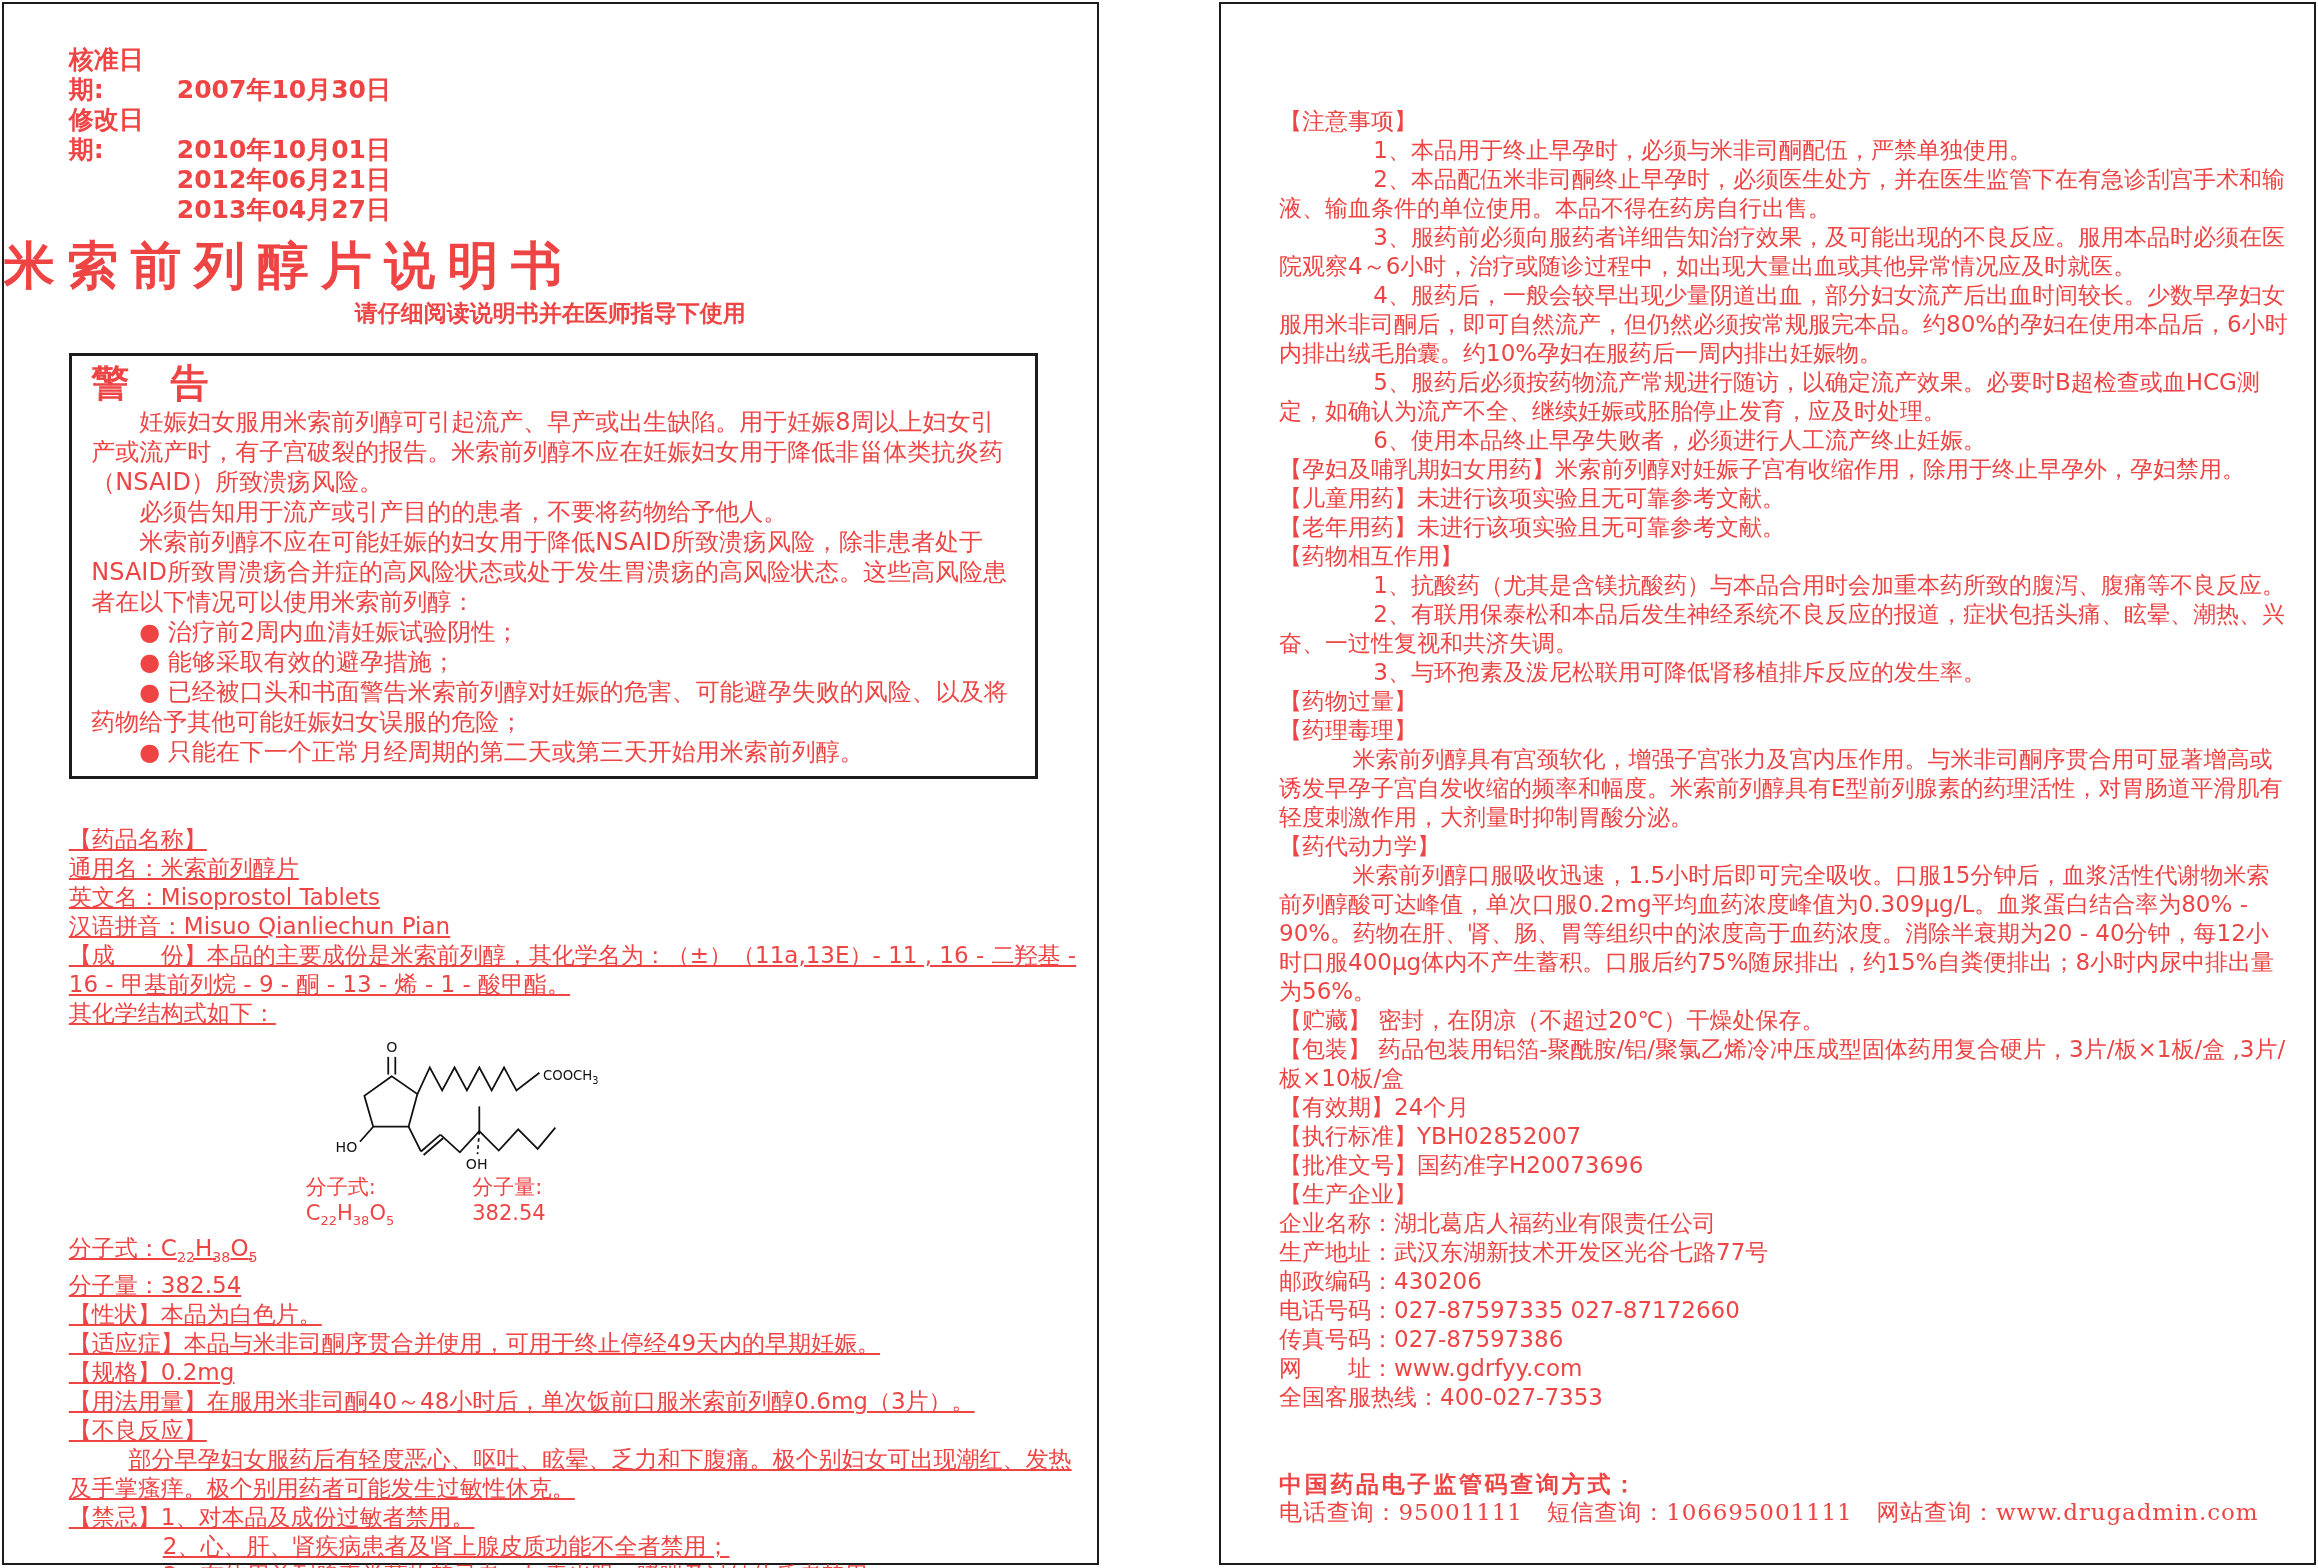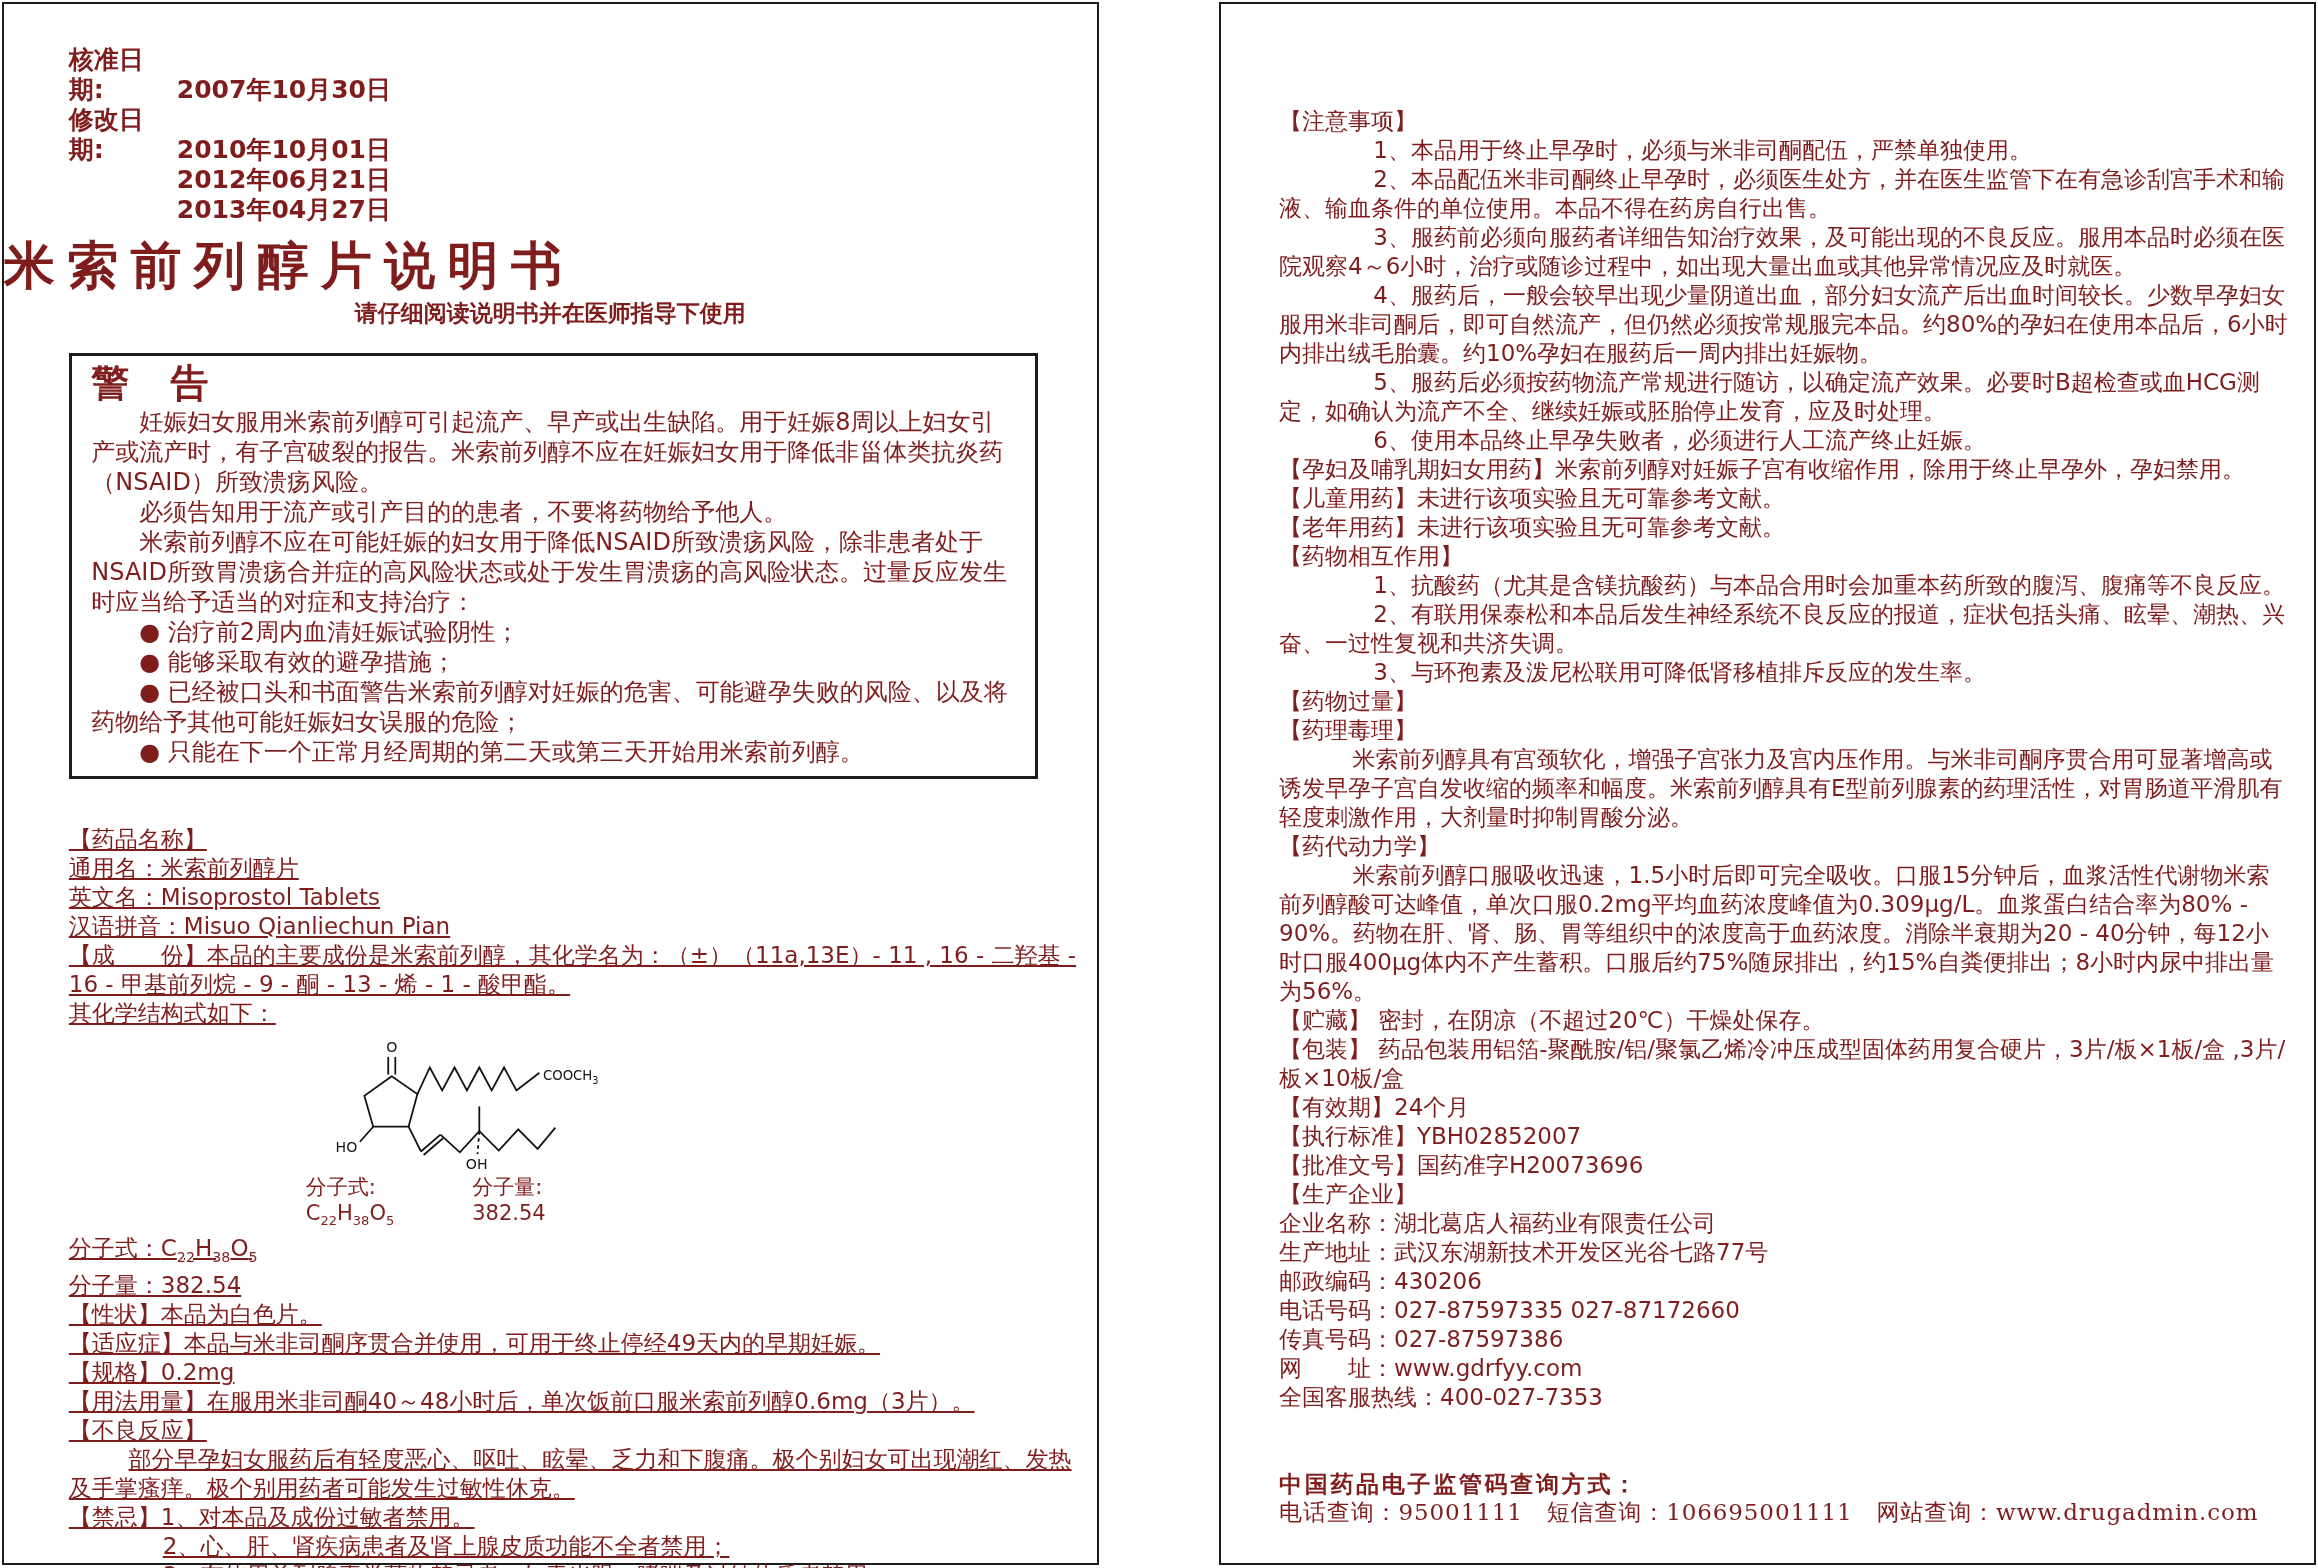--- a/index.html
+++ b/index.html
@@ -1,16 +1,16 @@
 <!DOCTYPE html>
 <html style="font-size:14px"><head>
 <meta charset="utf-8">
 <style>
   html,body{margin:0;padding:0;background:#ffffff;}
-  .canvas{position:relative;width:2319px;height:1569px;background:#ffffff;color:#7f1d1d;
+  .canvas{position:relative;width:2319px;height:1569px;background:#ffffff;color:#ef4444;
           font-family:"DejaVu Sans","Liberation Sans",sans-serif;overflow:hidden;}
   .page{position:absolute;top:1.8px;height:1563px;border:2.7px solid #1c1c1c;background:#ffffff;box-sizing:border-box;}
   .page-left{left:1.8px;width:1097px;padding:0 17.7px 0 65px;}
   .page-right{left:1219px;width:1097px;padding:0 23px 0 58px;}
 
   
   .dates{padding-top:41px;font-size:25px;font-weight:bold;line-height:30px;}
   .dates .dl{display:inline-block;width:108px;}
   .title{margin:12.4px -17.7px 0 -65px;text-align:left;font-size:51px;font-weight:bold;letter-spacing:12.4px;line-height:57px;}
   .subtitle{margin:3.5px -17.7px 0 -65px;text-align:center;font-size:23px;font-weight:bold;line-height:30px;}
@@ -54,21 +54,21 @@
       <div><span class="dl"></span><span>2013年04月27日</span></div>
     </div>
 
     <h1 class="title">米索前列醇片说明书</h1>
     <div class="subtitle">请仔细阅读说明书并在医师指导下使用</div>
 
     <div class="warnbox">
       <div class="warn-heading">警 告</div>
       <p>妊娠妇女服用米索前列醇可引起流产、早产或出生缺陷。用于妊娠8周以上妇女引产或流产时，有子宫破裂的报告。米索前列醇不应在妊娠妇女用于降低非甾体类抗炎药（NSAID）所致溃疡风险。</p>
       <p>必须告知用于流产或引产目的的患者，不要将药物给予他人。</p>
-      <p>米索前列醇不应在可能妊娠的妇女用于降低NSAID所致溃疡风险，除非患者处于NSAID所致胃溃疡合并症的高风险状态或处于发生胃溃疡的高风险状态。过量反应发生时应当给予适当的对症和支持治疗：</p>
+      <p>米索前列醇不应在可能妊娠的妇女用于降低NSAID所致溃疡风险，除非患者处于NSAID所致胃溃疡合并症的高风险状态或处于发生胃溃疡的高风险状态。这些高风险患者在以下情况可以使用米索前列醇：</p>
       <p>● 治疗前2周内血清妊娠试验阴性；</p>
       <p>● 能够采取有效的避孕措施；</p>
       <p>● 已经被口头和书面警告米索前列醇对妊娠的危害、可能避孕失败的风险、以及将药物给予其他可能妊娠妇女误服的危险；</p>
       <p>● 只能在下一个正常月经周期的第二天或第三天开始用米索前列醇。</p>
     </div>
 
     <div class="body">
       <p>【药品名称】</p>
       <p>通用名：米索前列醇片</p>
       <p>英文名：Misoprostol Tablets</p>

